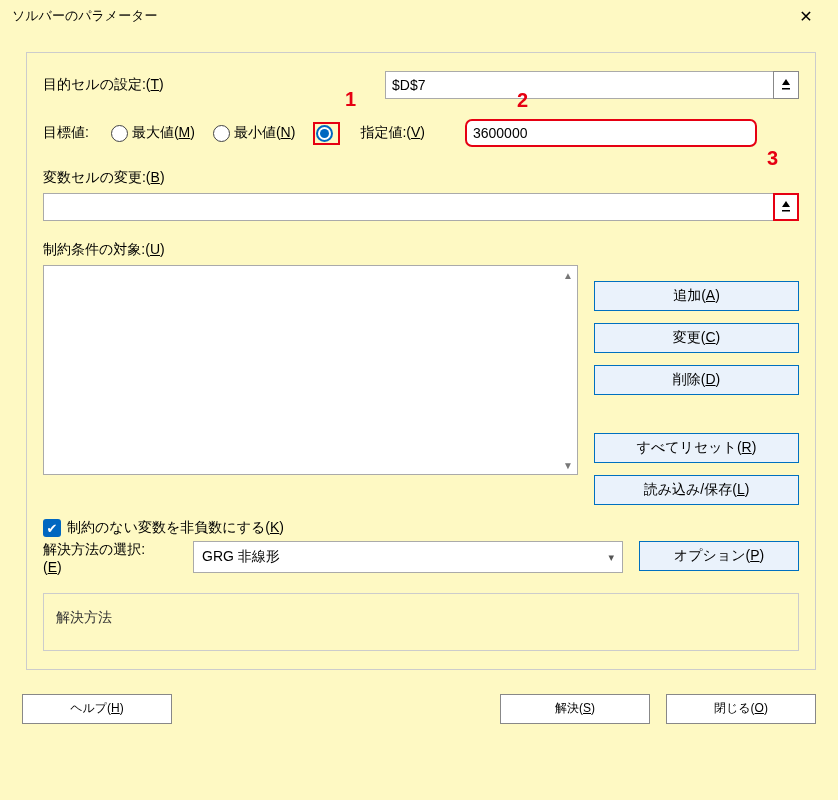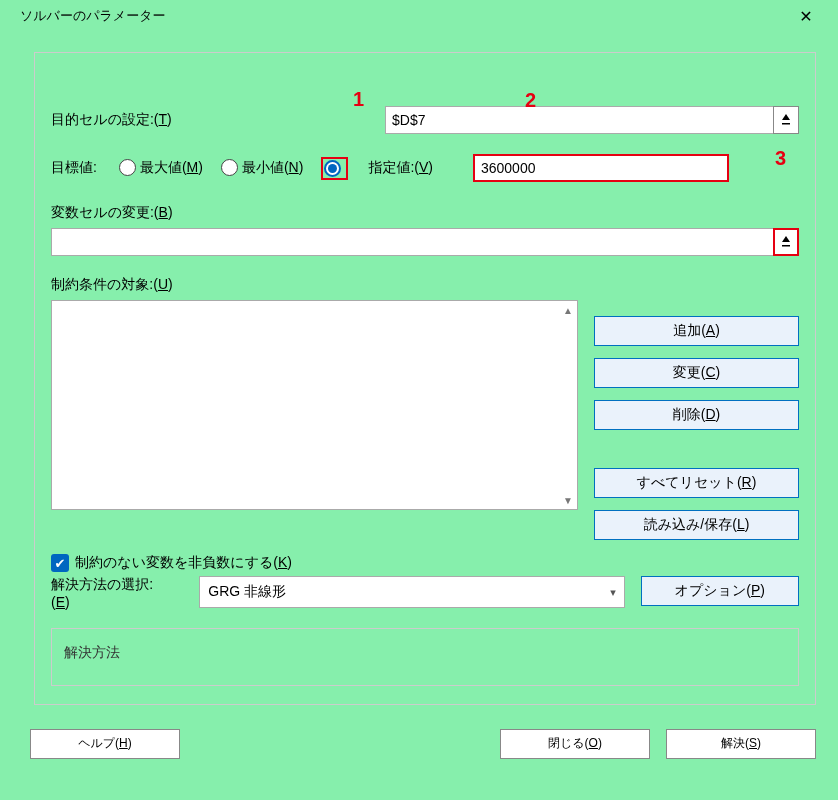--- a/index.html
+++ b/index.html
@@ -1,34 +1,34 @@
 <!DOCTYPE html>
 <html><head>
 <meta charset="utf-8">
 <style>
   * { box-sizing: border-box; font-family: "Yu Gothic UI", "Meiryo", sans-serif; }
   body { margin: 0; background: #fff; font-size: 14px; color: #000; }
-  .window { width: 838px; height: 800px; background: #86efac; position: relative; padding-left: 8px; }
+  .window { width: 838px; height: 800px; background: #fef9c3; position: relative; }
   .titlebar { height: 32px; display: flex; align-items: center; padding: 0 12px; font-size: 13px; }
   .titlebar .title { flex: 1; }
   .close-btn { width: 40px; height: 30px; display: flex; align-items: center; justify-content: center; font-size: 16px; cursor: pointer; }
   .body { padding: 20px 22px 10px 26px; }
   .panel { border: 1px solid #ccc; padding: 18px 16px 18px 16px; }
-  .row { display: flex; align-items: center; margin-bottom: 14px; margin-top: 35px; }
+  .row { display: flex; align-items: center; margin-bottom: 14px; }
   .label { font-size: 14px; }
   .u { text-decoration: underline; }
   .input-text {
     height: 28px; border: 1px solid #aaa; padding: 2px 6px; font-size: 14px; background: #fff;
   }
   .ref-btn {
     width: 26px; height: 28px; border: 1px solid #888; background: #fff; display: inline-flex;
     align-items: center; justify-content: center; cursor: pointer; font-size: 12px;
   }
   .ref-btn svg { width: 12px; height: 14px; }
-  .radio { display: inline-flex; margin-right: 18px; cursor: pointer; }
+  .radio { display: inline-flex; align-items: center; margin-right: 18px; cursor: pointer; }
   .radio .circle {
     width: 17px; height: 17px; border: 1px solid #444; border-radius: 50%; margin-right: 4px;
     display: inline-flex; align-items: center; justify-content: center; background: #fff;
   }
   .radio.selected .circle { border: 2px solid #0067c0; }
   .radio.selected .circle::after {
     content: ""; width: 9px; height: 9px; background: #0067c0; border-radius: 50%;
   }
   .red-box { border: 2px solid #e60012 !important; }
   .callout {
@@ -111,21 +111,21 @@
         <label class="radio">
           <span class="circle"></span>
           <span><span>最小値(</span><span class="u">N</span><span>)</span></span>
         </label>
 
         <label class="radio selected red-box" style="padding:1px;">
           <span class="circle"></span>
         </label>
         <span style="margin-left:2px; margin-right:40px;"><span>指定値:(</span><span class="u">V</span><span>)</span></span>
 
-        <input class="input-text red-box" style="width: 256px;" value="3600000">
+        <input class="input-text red-box" style="width: 292px; border-radius: 7px;" value="3600000">
       </div>
 
       <div style="margin-bottom:20px;">
         <div class="label" style="margin-bottom:6px">
           <span>変数セルの変更:(</span><span class="u">B</span><span>)</span>
         </div>
         <div style="display:flex;">
           <input class="input-text" style="flex: 1 1 0%;" value="">
           <div class="ref-btn red-box" style="margin-left:-1px">
             <span>
@@ -199,20 +199,20 @@
 
     </div>
   </div>
 
   <div class="footer">
     <div class="fbtn">
         <span><span>ヘルプ(</span><span class="u">H</span><span>)</span></span>
       </div>
     <div class="spacer"></div>
     <div class="fbtn">
+        <span><span>解決(</span><span class="u">S</span><span>)</span></span>
+      </div>
+    <div class="fbtn">
         <span><span>閉じる(</span><span class="u">O</span><span>)</span></span>
       </div>
-    <div class="fbtn">
-        <span><span>解決(</span><span class="u">S</span><span>)</span></span>
-      </div>
   </div>
 
 </div>
 
 </body></html>

